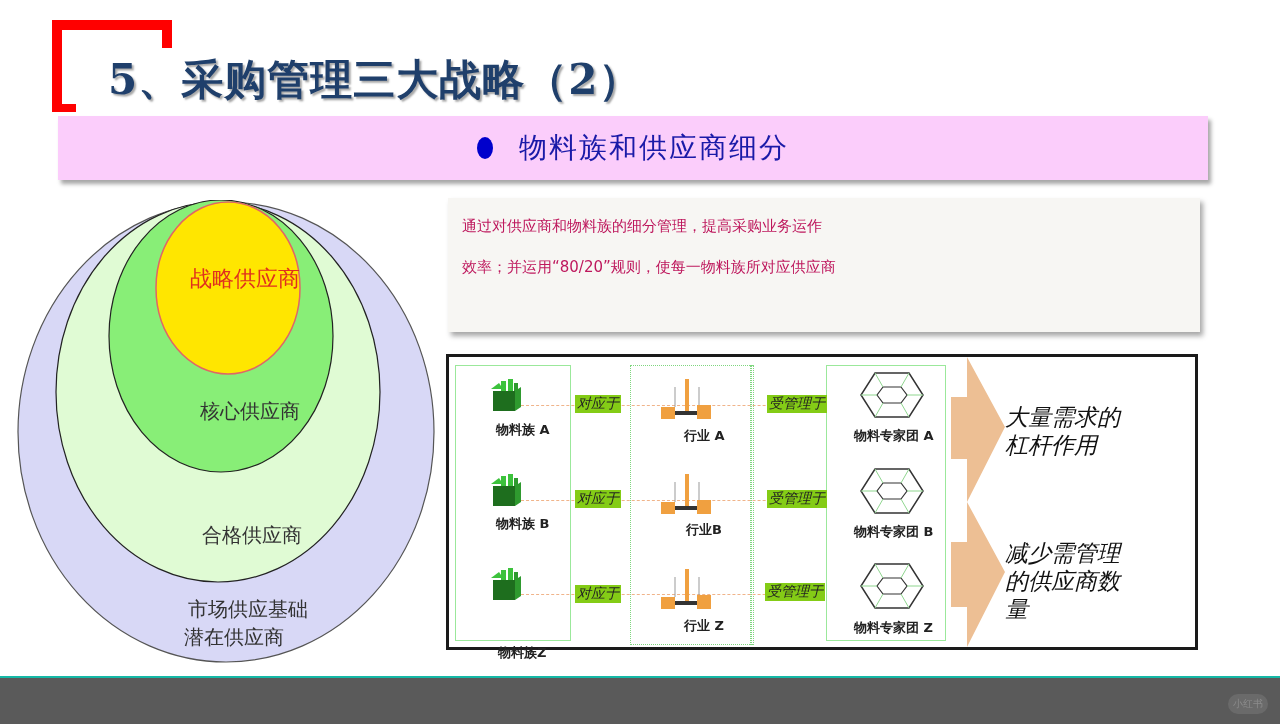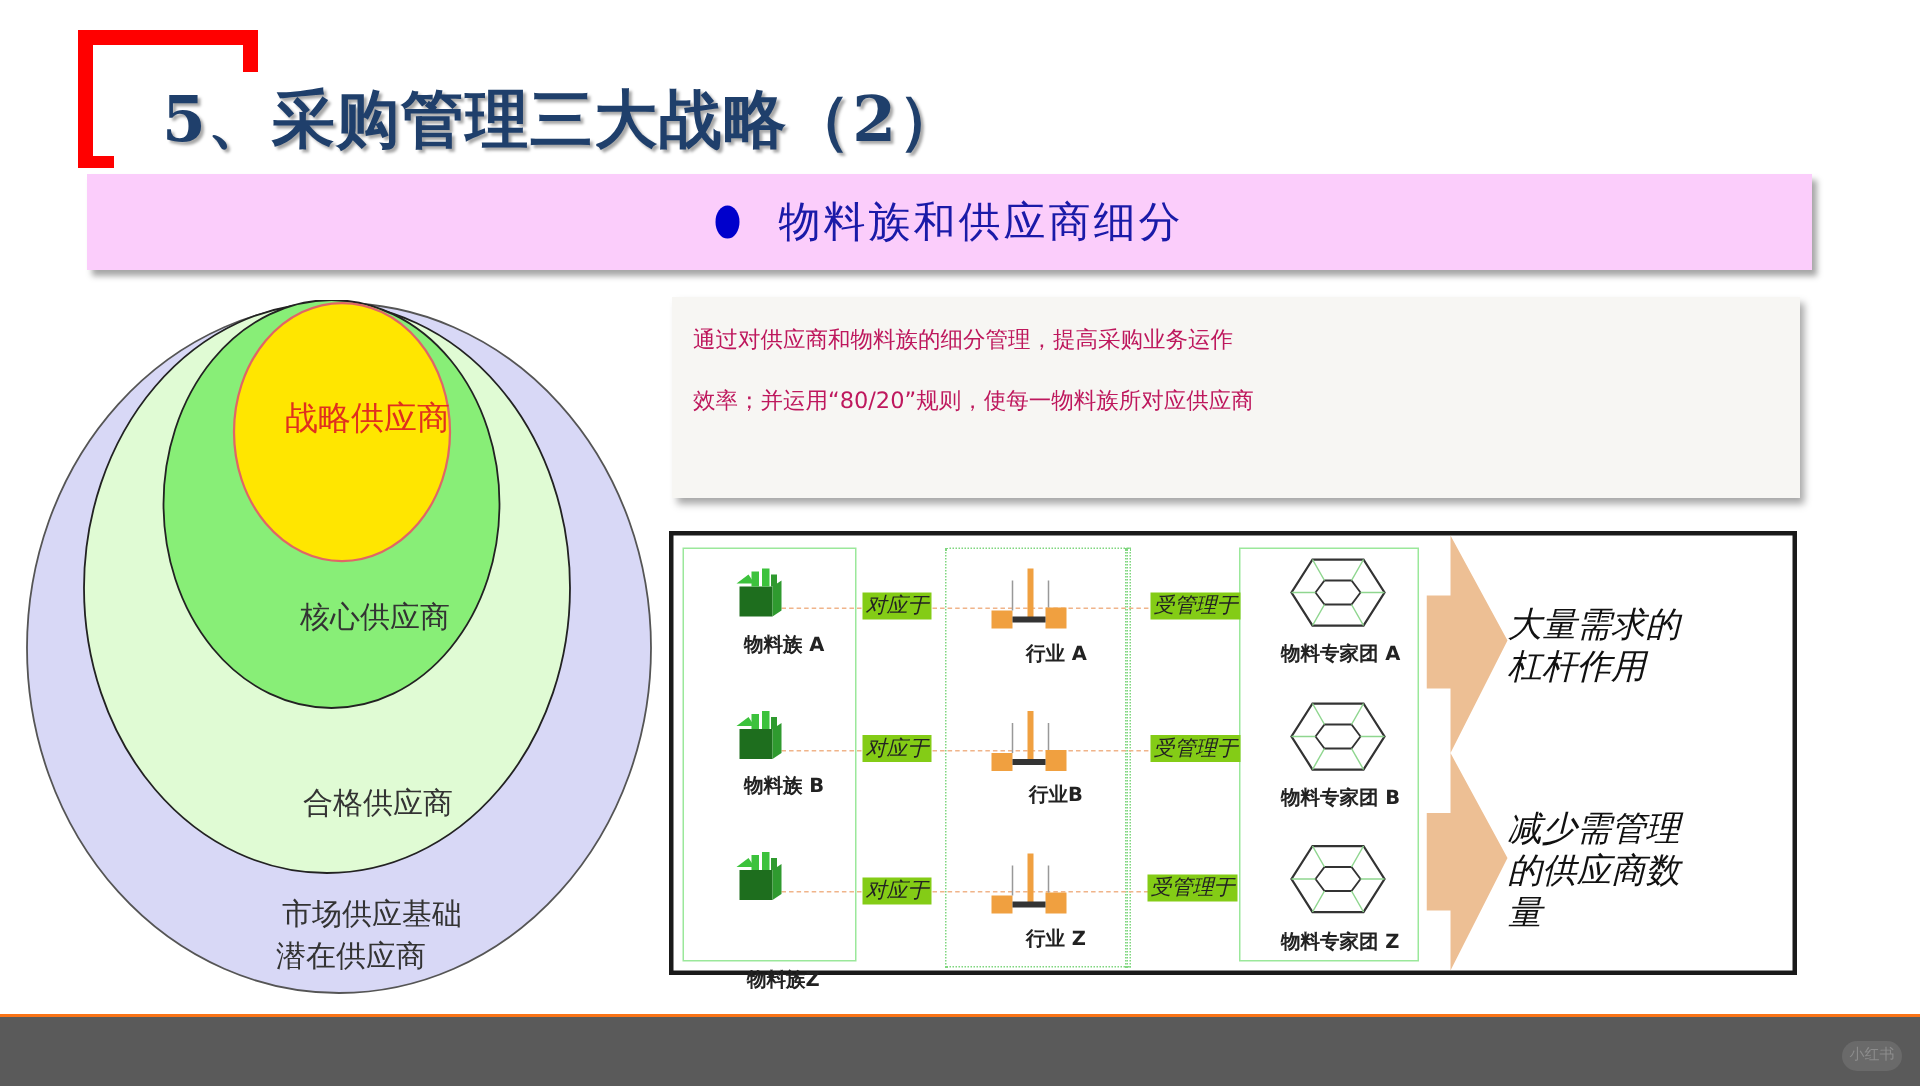--- a/index.html
+++ b/index.html
@@ -32,21 +32,21 @@
     .diagram { position: absolute; left: 446px; top: 354px; width: 752px; height: 296px; border: 3px solid #1a1a1a; background: #ffffff; }
     .col-box { position: absolute; border: 1px solid #9be89b; }
     .col-dotted { position: absolute; border: 1px dotted #7fd67f; }
     .lbl { position: absolute; font-family: "DejaVu Sans", sans-serif; font-weight: bold; font-size: 13px; color: #222; white-space: nowrap; padding-left: 19px; }
     .rel { position: absolute; font-family: Liberation Serif, serif; font-style: italic; font-size: 14px; color: #222; white-space: nowrap; background: #84cc16; padding: 0 2px; }
     .dash { position: absolute; height: 0; border-top: 1px dashed #f0b48a; }
     .icon { position: absolute; }
     .big-arrow { position: absolute; }
     .outcome { position: absolute; font-family: "DejaVu Serif", serif; font-style: italic; font-size: 23px; line-height: 28px; color: #111; }
 
-    .bottom-bar { position: absolute; left: 0; top: 676px; width: 1280px; height: 48px; background: #5a5a5a; border-top: 2px solid #f97316; }
+    .bottom-bar { position: absolute; left: 0; top: 676px; width: 1280px; height: 48px; background: #5a5a5a; border-top: 2px solid #14b8a6; }
     .watermark { position: absolute; right: 12px; top: 16px; width: 40px; height: 20px; border-radius: 10px; background: #6a6a6a; color: #8c8c8c; font-size: 10px; text-align: center; line-height: 20px; font-family: "DejaVu Sans", sans-serif; }
   </style>
 </head>
 <body>
 
 <div class="slide">
 
   <div class="bracket">
     <div class="v"></div>
       <div class="h"></div>

